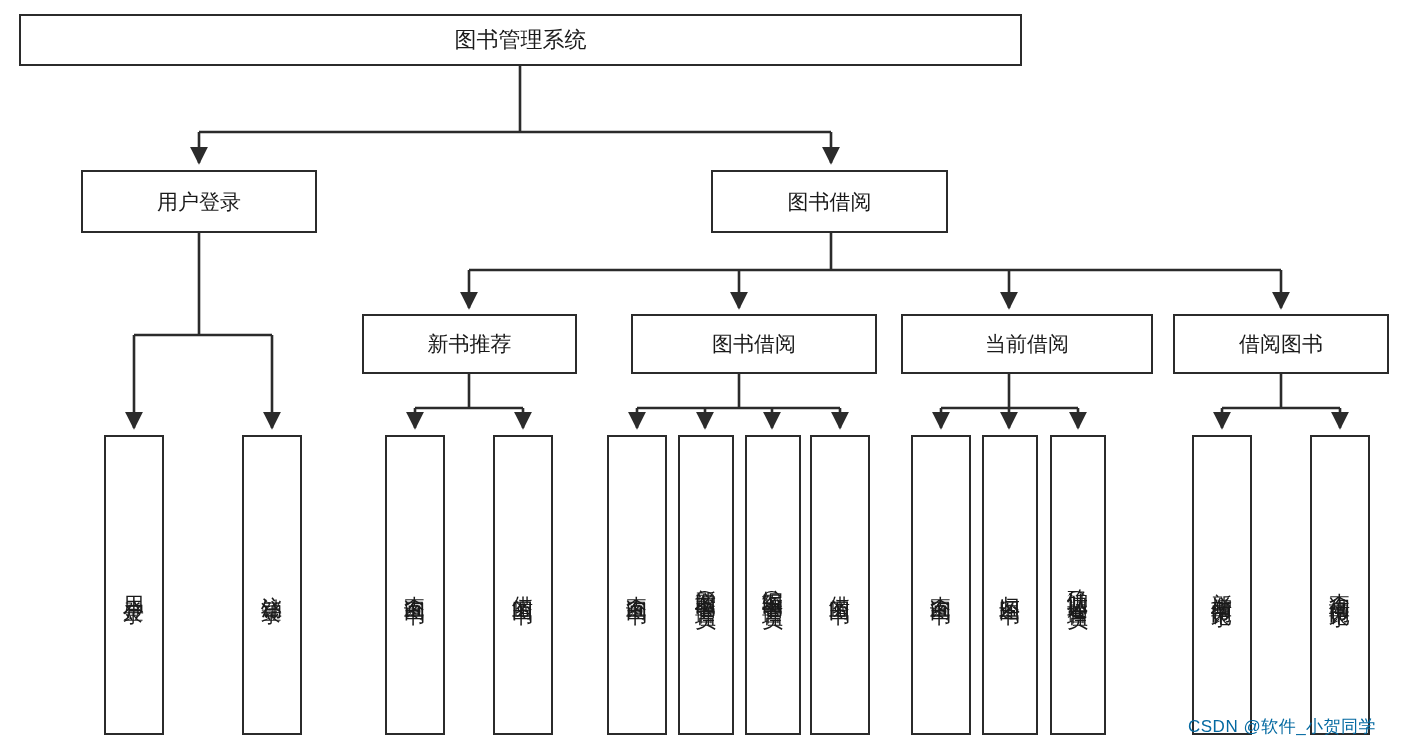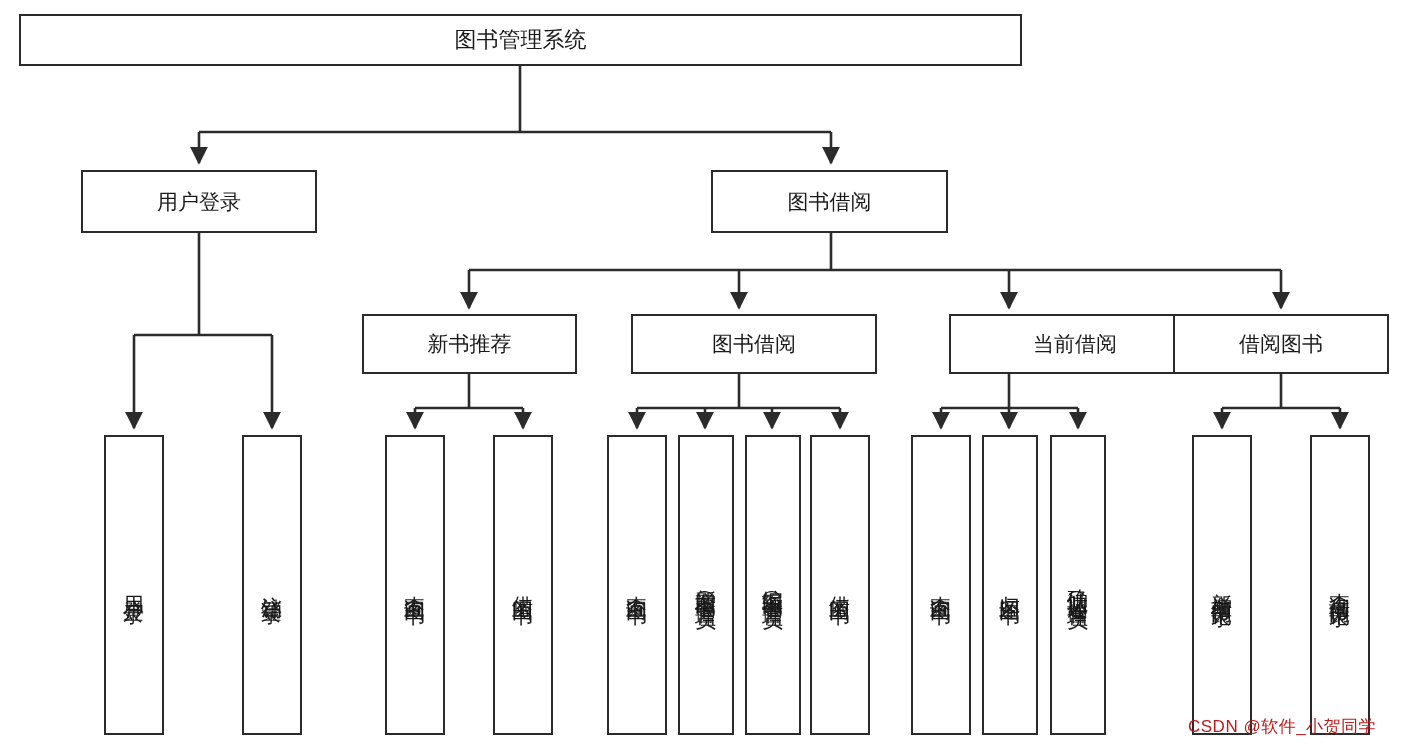--- a/index.html
+++ b/index.html
@@ -52,21 +52,21 @@
   }
   .node.vertical .node-label {
     writing-mode: vertical-rl;
     text-orientation: upright;
     font-size: 21px;
     letter-spacing: 3px;
     line-height: 1;
   }
   .watermark {
     position: absolute;
-    color: #b91c1c;
+    color: #0369a1;
     font-size: 17px;
     white-space: nowrap;
     letter-spacing: 0.5px;
   }
 </style>
 </head>
 <body>
 
 <div id="diagram-root">
 
@@ -131,21 +131,21 @@
   <div class="node horizontal" style="left:711px; top:170px; width:237px; height:63px;">
     <span class="node-label">图书借阅</span>
   </div>
 
   <div class="node horizontal" style="left:362px; top:314px; width:215px; height:60px;">
     <span class="node-label">新书推荐</span>
   </div>
   <div class="node horizontal" style="left:631px; top:314px; width:246px; height:60px;align-items:center;">
     <span class="node-label">图书借阅</span>
   </div>
-  <div class="node horizontal" style="left:901px; top:314px; width:252px; height:60px;margin-left:48px;">
+  <div class="node horizontal" style="left:901px; top:314px; width:252px; height:60px;">
     <span class="node-label">当前借阅</span>
   </div>
   <div class="node horizontal" style="left:1173px; top:314px; width:216px; height:60px;">
     <span class="node-label">借阅图书</span>
   </div>
 
   <div class="node vertical" style="left:104px; top:435px; width:60px; height:300px;">
     <span class="node-label">用户登录</span>
   </div>
   <div class="node vertical" style="left:242px; top:435px; width:60px; height:300px;">

